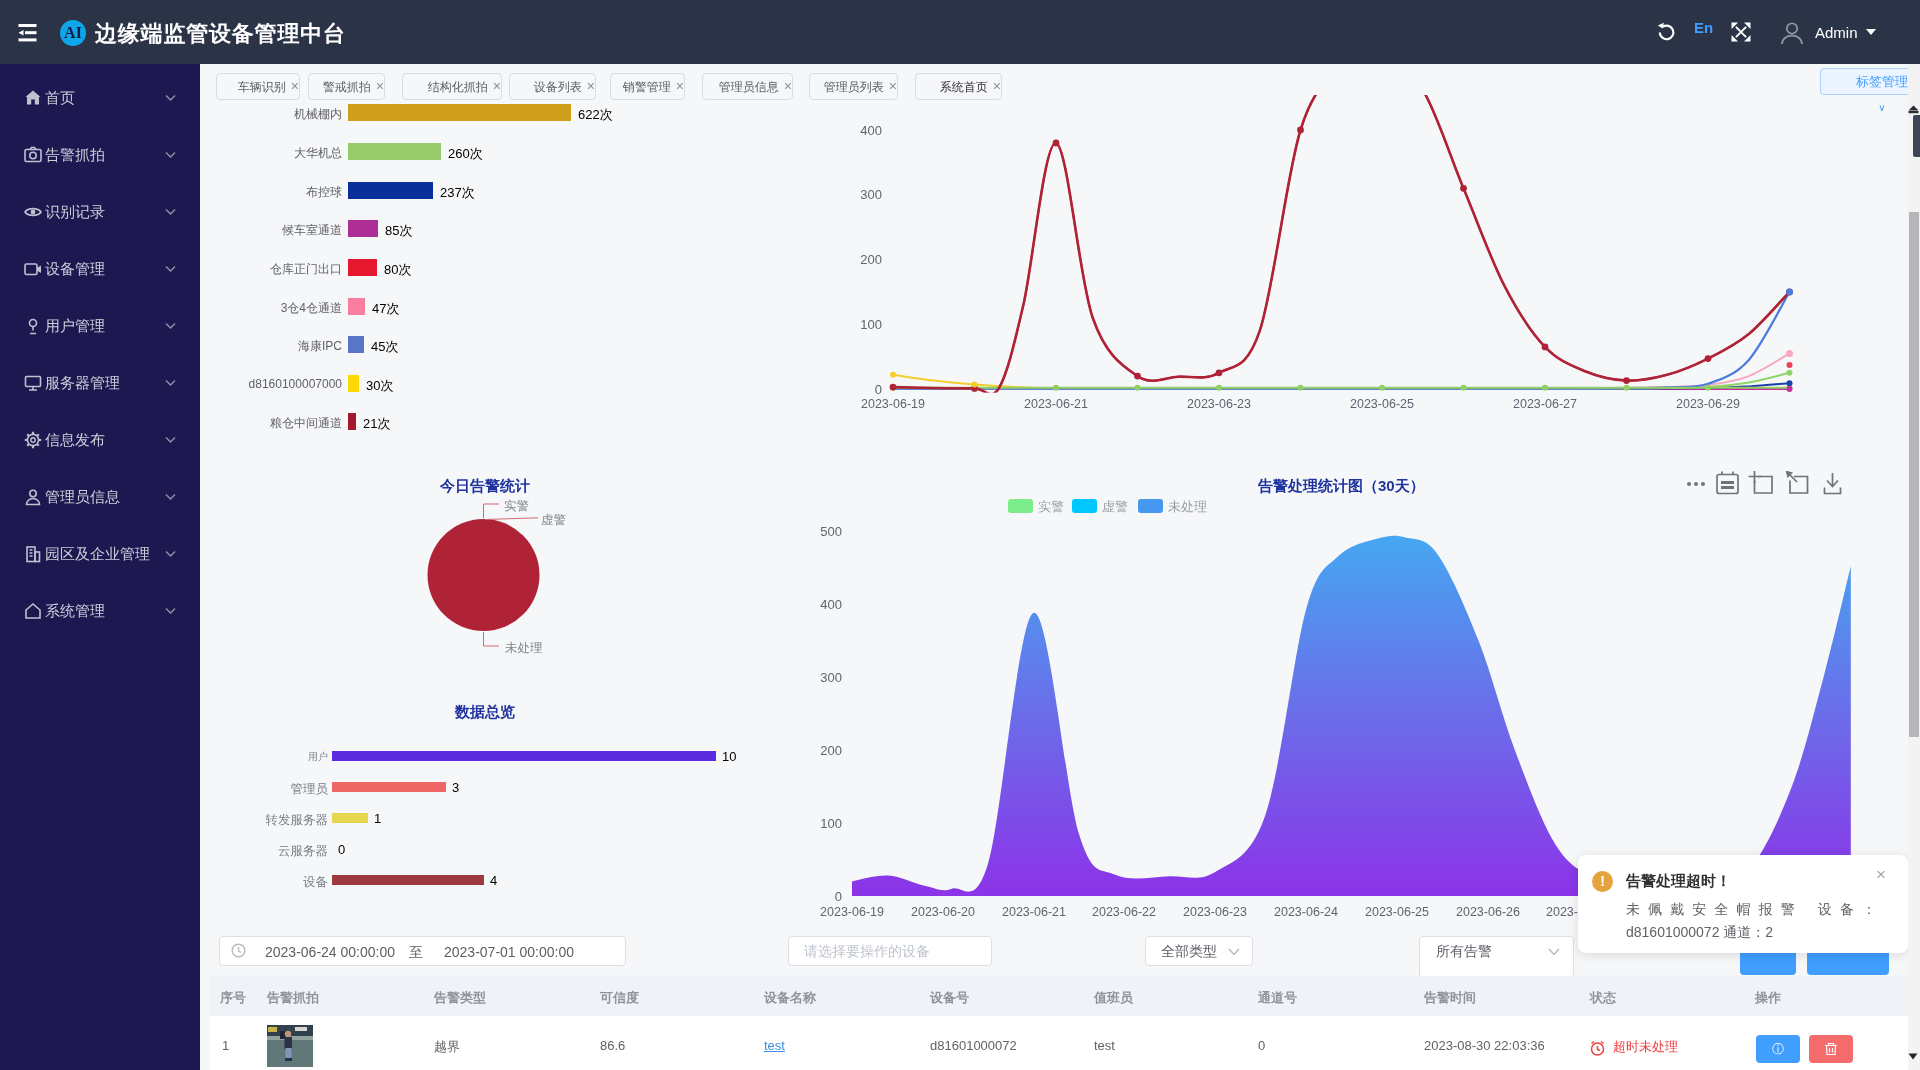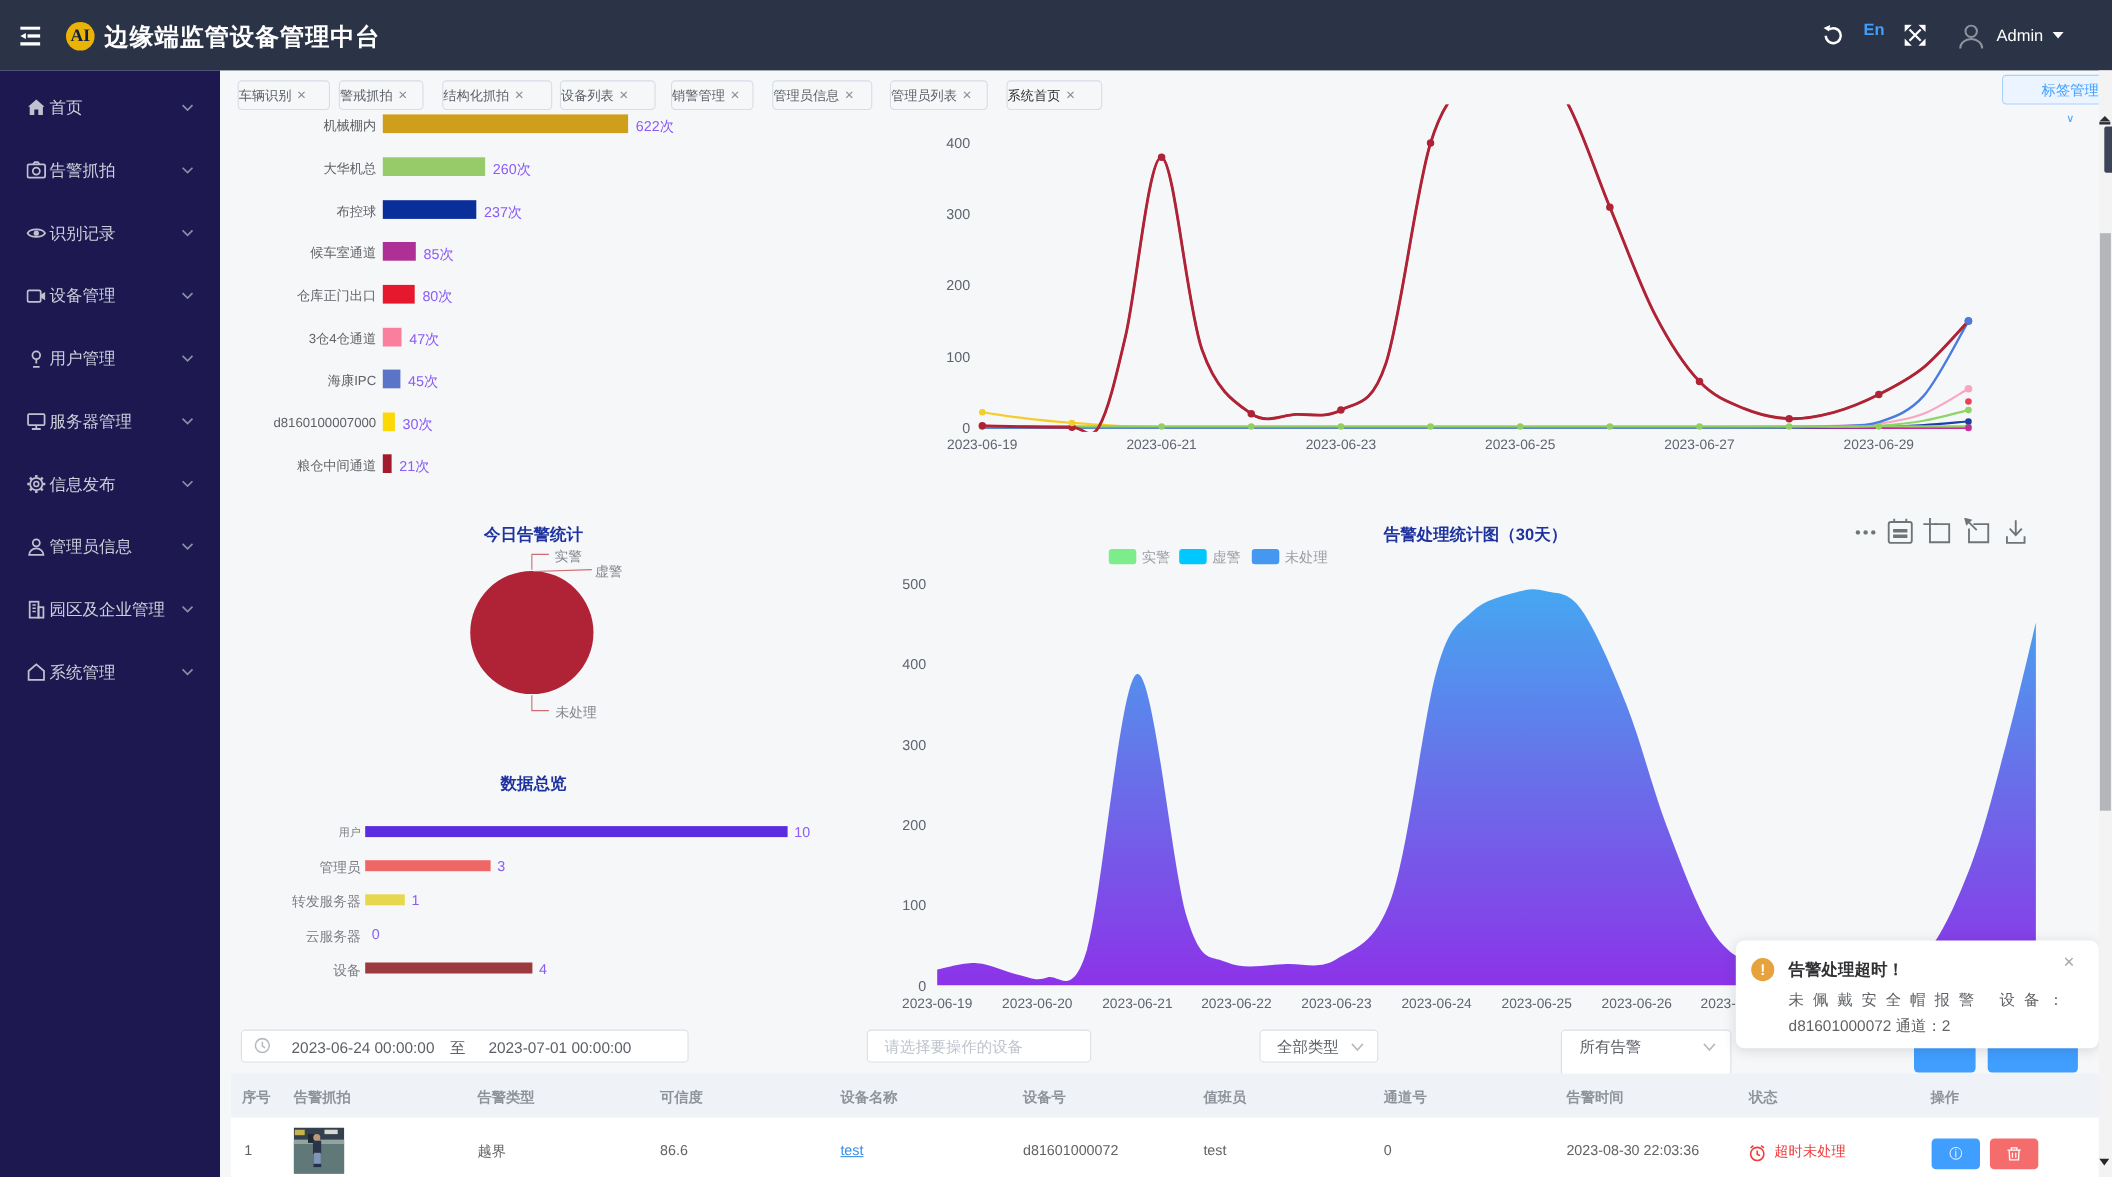--- a/index.html
+++ b/index.html
@@ -1,39 +1,39 @@
 <!DOCTYPE html>
 <html><head>
 <meta charset="utf-8">
 <style>
 *{margin:0;padding:0;box-sizing:border-box;}
 html,body{width:1920px;height:1070px;overflow:hidden;}
 body{font-family:"Liberation Sans",sans-serif;background:#f6f7f9;}
 #app{position:relative;width:1920px;height:1070px;overflow:hidden;background:#f6f7f9;}
 .abs{position:absolute;}
-.tab{position:absolute;top:73px;height:27px;border:1px solid #d8dce5;border-radius:4px;color:#5a5e66;font-size:12px;line-height:25px;text-align:left;white-space:nowrap;}
+.tab{position:absolute;top:73px;height:27px;border:1px solid #d8dce5;border-radius:4px;color:#5a5e66;font-size:12px;line-height:25px;text-align:right;white-space:nowrap;}
 .tab .x{color:#8a8e96;margin-left:5px;font-size:14px;}
 .blab{position:absolute;font-size:12px;color:#606266;white-space:nowrap;text-align:right;}
-.bval{position:absolute;font-size:13px;color:#8b5cf6;white-space:nowrap;}
+.bval{position:absolute;font-size:13px;color:#000000;white-space:nowrap;}
 .ctitle{position:absolute;font-size:15px;font-weight:bold;color:#1e339e;white-space:nowrap;}
 .dlab{position:absolute;font-size:12px;color:#7b7e85;white-space:nowrap;text-align:right;}
 .th{position:absolute;top:989px;font-size:13px;color:#8f939b;font-weight:bold;white-space:nowrap;}
 .td{position:absolute;top:1038px;font-size:13px;color:#606266;white-space:nowrap;}
 </style>
 </head>
 <body>
 <div id="app">
 <div class="abs" style="left:0;top:0;width:1920px;height:64px;background:#2b3347;"></div>
 <svg class="abs" style="left:18px;top:24px;" width="20" height="18" viewBox="0 0 20 18">
 <rect x="0.5" y="0" width="18" height="3" fill="#fff"></rect>
 <rect x="7" y="7.2" width="11.5" height="3" fill="#fff"></rect>
 <rect x="0.5" y="14.4" width="18" height="3" fill="#fff"></rect>
 <path d="M0.5 8.7 L5.5 5.9 L5.5 11.5 Z" fill="#fff"></path>
 </svg>
-<div class="abs" style="left:60px;top:20px;width:26px;height:26px;border-radius:50%;background:#eab308;color:#111f42;font-family:'Liberation Serif',serif;font-size:16px;font-weight:bold;text-align:center;line-height:26px;">AI</div>
+<div class="abs" style="left:60px;top:20px;width:26px;height:26px;border-radius:50%;background:#0ea5e9;color:#111f42;font-family:'Liberation Serif',serif;font-size:16px;font-weight:bold;text-align:center;line-height:26px;">AI</div>
 <div class="abs" style="left:95px;top:19px;font-size:22px;color:#fff;letter-spacing:0.8px;font-weight:bold;">边缘端监管设备管理中台</div>
 <svg class="abs" style="left:1656px;top:22px;" width="21" height="21" viewBox="0 0 21 21">
 <g transform="scale(-1,1) translate(-21,0)">
 <path d="M17.2 10.5 a6.8 6.8 0 1 1 -3.0 -5.7" fill="none" stroke="#fff" stroke-width="2.2"></path>
 <path d="M13.2 0.8 L14.2 6.6 L19.2 3.4 Z" fill="#fff"></path>
       </g>
 </svg>
 <div class="abs" style="left:1694px;top:19px;font-size:15px;font-weight:bold;color:#3f9eff;">En</div>
 <svg class="abs" style="left:1731px;top:22px;" width="20" height="20" viewBox="0 0 20 20">
 <g fill="#fff">

